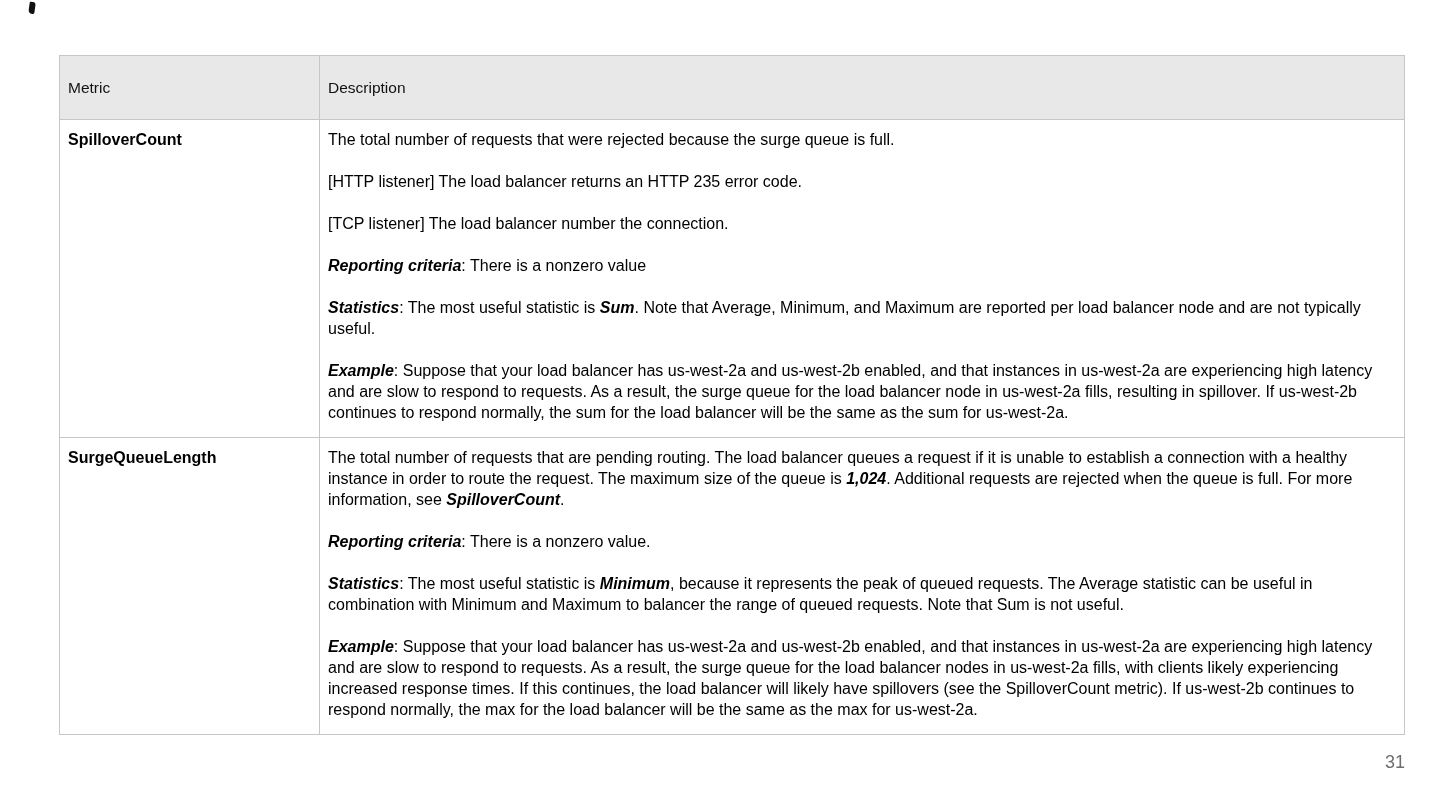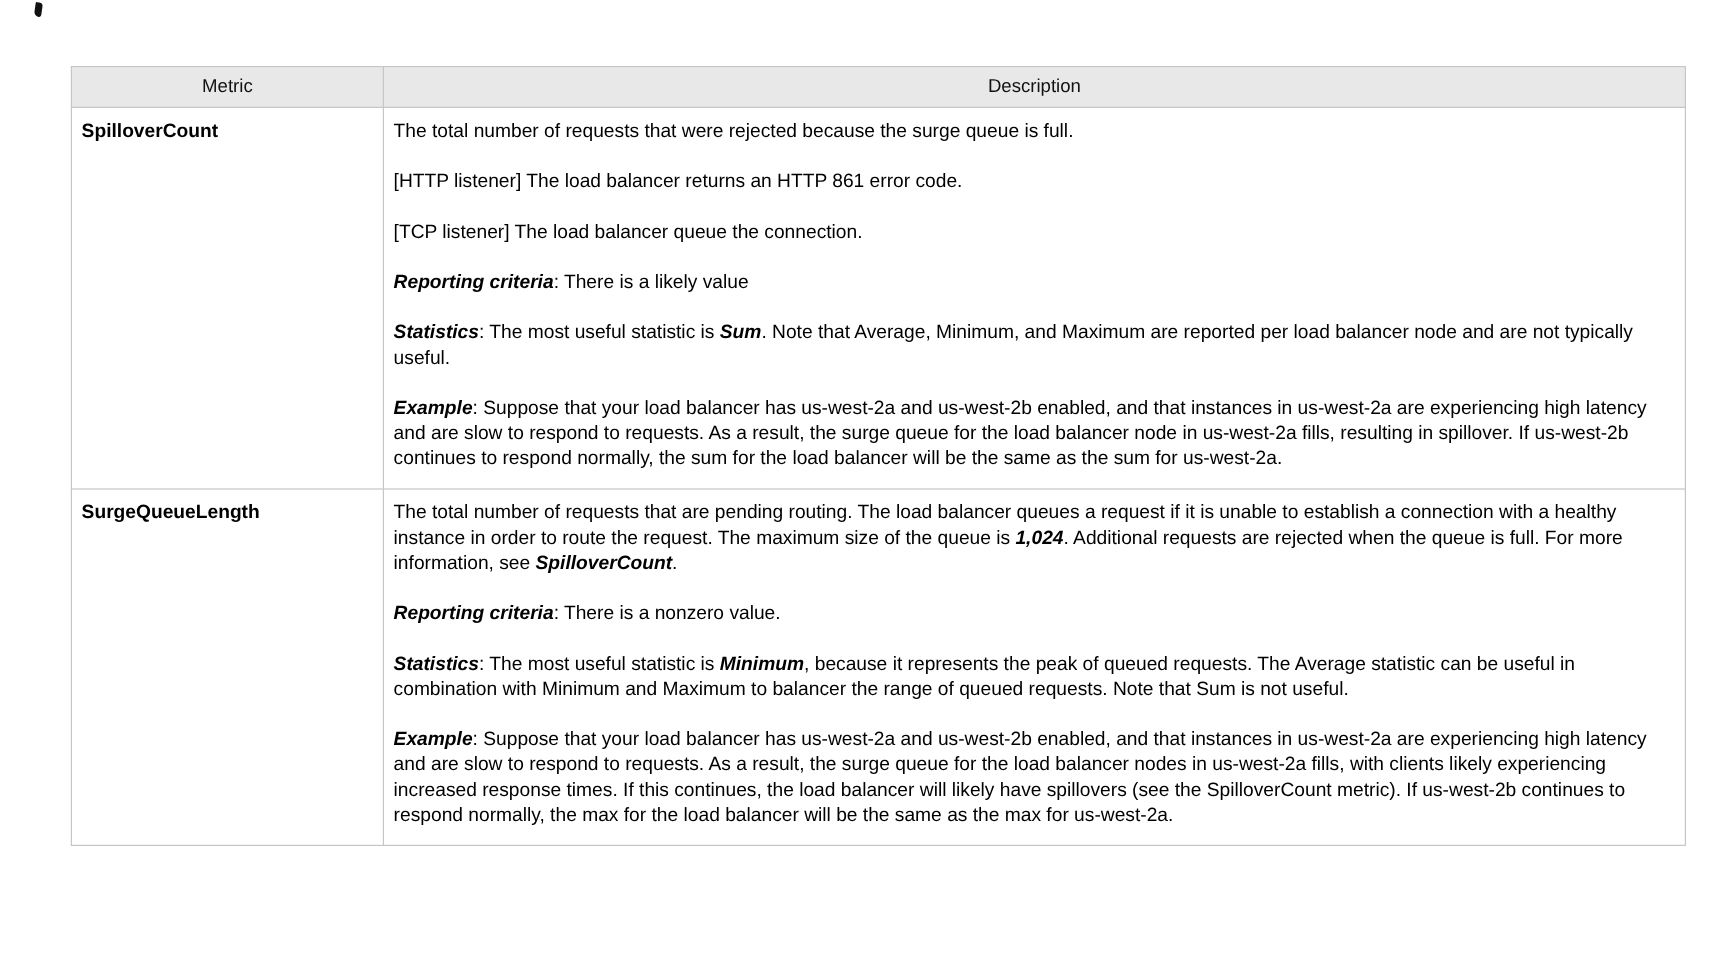--- a/index.html
+++ b/index.html
@@ -36,25 +36,25 @@
     font-size: 16px;
     line-height: 21px;
     color: #000000;
   }
   col.col-metric { width: 260px; }
   th, td {
     border: 1px solid #c6c6c6;
   }
   th {
     background: #e8e8e8;
-    text-align: center;
+    text-align: left;
     font-weight: 400;
     font-size: 15.5px;
     color: #111;
-    padding: 6px 8px;
+    padding: 21px 8px;
   }
   td {
     vertical-align: top;
     padding: 9px 16px 14px 8px;
   }
   td.metric-cell {
     font-weight: 700;
   }
   td.desc-cell p {
     margin: 0 0 21px 0;
@@ -92,33 +92,34 @@
       <tr>
         <th>Metric</th>
         <th>Description</th>
       </tr>
     </thead>
     <tbody id="table-body">
         <tr>
           <td class="metric-cell">SpilloverCount</td>
           <td class="desc-cell">
             <p><span>The total number of requests that were rejected because the surge queue is full.</span></p>
-            <p><span>[HTTP listener] The load balancer returns an HTTP 861 error code.</span></p>
-            <p><span>[TCP listener] The load balancer queue the connection.</span></p>
-            <p><b>Reporting criteria</b><span>: There is a likely value</span></p>
+            <p><span>[HTTP listener] The load balancer returns an HTTP 235 error code.</span></p>
+            <p><span>[TCP listener] The load balancer number the connection.</span></p>
+            <p><b>Reporting criteria</b><span>: There is a nonzero value</span></p>
             <p><b>Statistics</b><span>: The most useful statistic is </span><b>Sum</b><span>. Note that Average, Minimum, and Maximum are reported per load balancer node and are not typically useful.</span></p>
             <p><b>Example</b><span>: Suppose that your load balancer has us-west-2a and us-west-2b enabled, and that instances in us-west-2a are experiencing high latency and are slow to respond to requests. As a result, the surge queue for the load balancer node in us-west-2a fills, resulting in spillover. If us-west-2b continues to respond normally, the sum for the load balancer will be the same as the sum for us-west-2a.</span></p>
           </td>
         </tr>
         <tr>
           <td class="metric-cell">SurgeQueueLength</td>
           <td class="desc-cell">
             <p><span>The total number of requests that are pending routing. The load balancer queues a request if it is unable to establish a connection with a healthy instance in order to route the request. The maximum size of the queue is </span><b>1,024</b><span>. Additional requests are rejected when the queue is full. For more information, see </span><b>SpilloverCount</b><span>.</span></p>
             <p><b>Reporting criteria</b><span>: There is a nonzero value.</span></p>
             <p><b>Statistics</b><span>: The most useful statistic is </span><b>Minimum</b><span>, because it represents the peak of queued requests. The Average statistic can be useful in combination with Minimum and Maximum to balancer the range of queued requests. Note that Sum is not useful.</span></p>
             <p><b>Example</b><span>: Suppose that your load balancer has us-west-2a and us-west-2b enabled, and that instances in us-west-2a are experiencing high latency and are slow to respond to requests. As a result, the surge queue for the load balancer nodes in us-west-2a fills, with clients likely experiencing increased response times. If this continues, the load balancer will likely have spillovers (see the SpilloverCount metric). If us-west-2b continues to respond normally, the max for the load balancer will be the same as the max for us-west-2a.</span></p>
           </td>
         </tr>
       </tbody>
   </table>
 
+  <div class="page-number">31</div>
 
 </div>
 
 </body></html>

